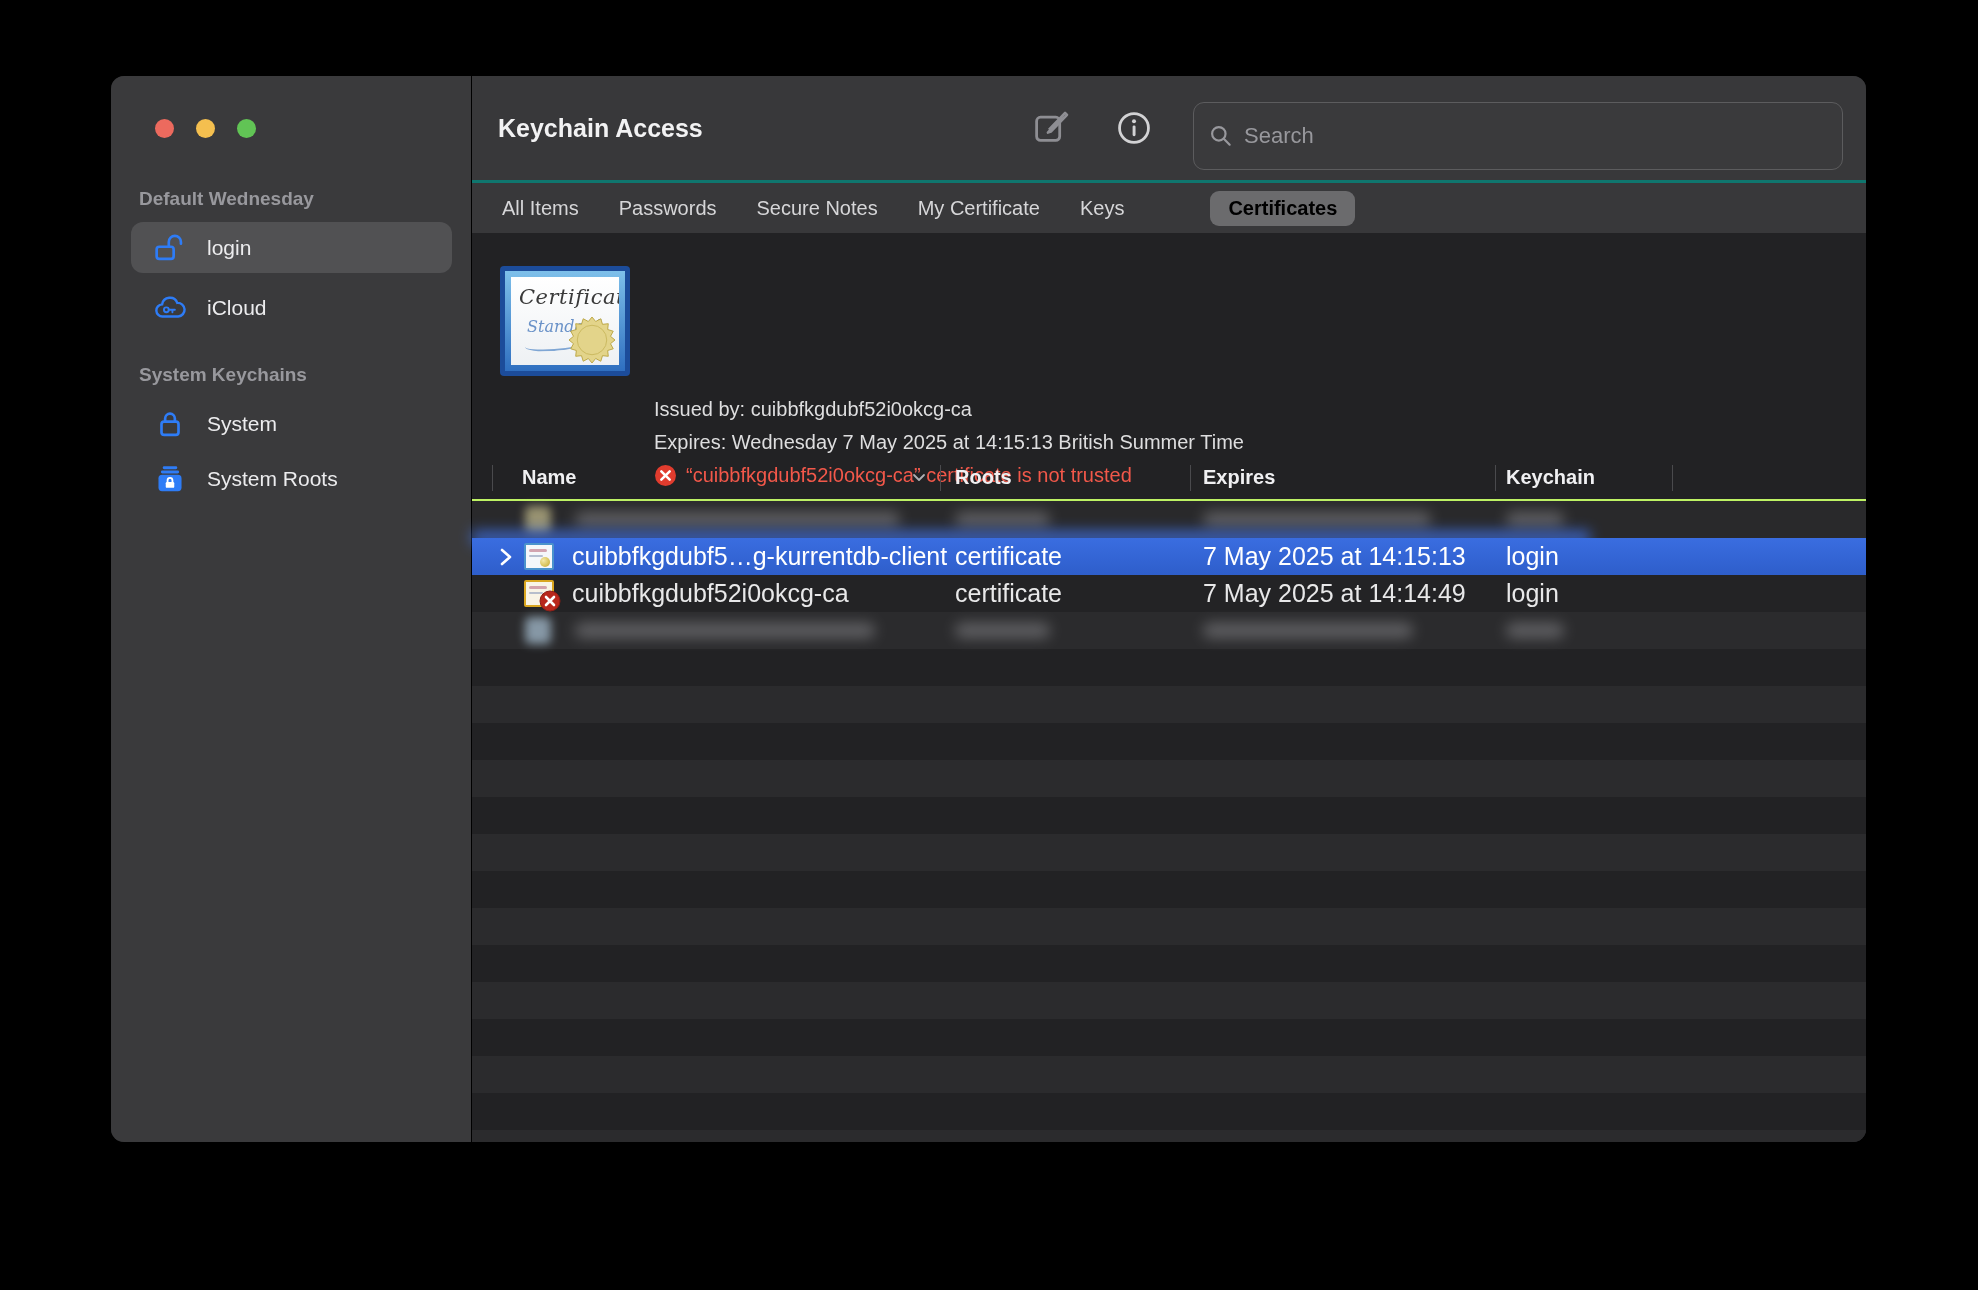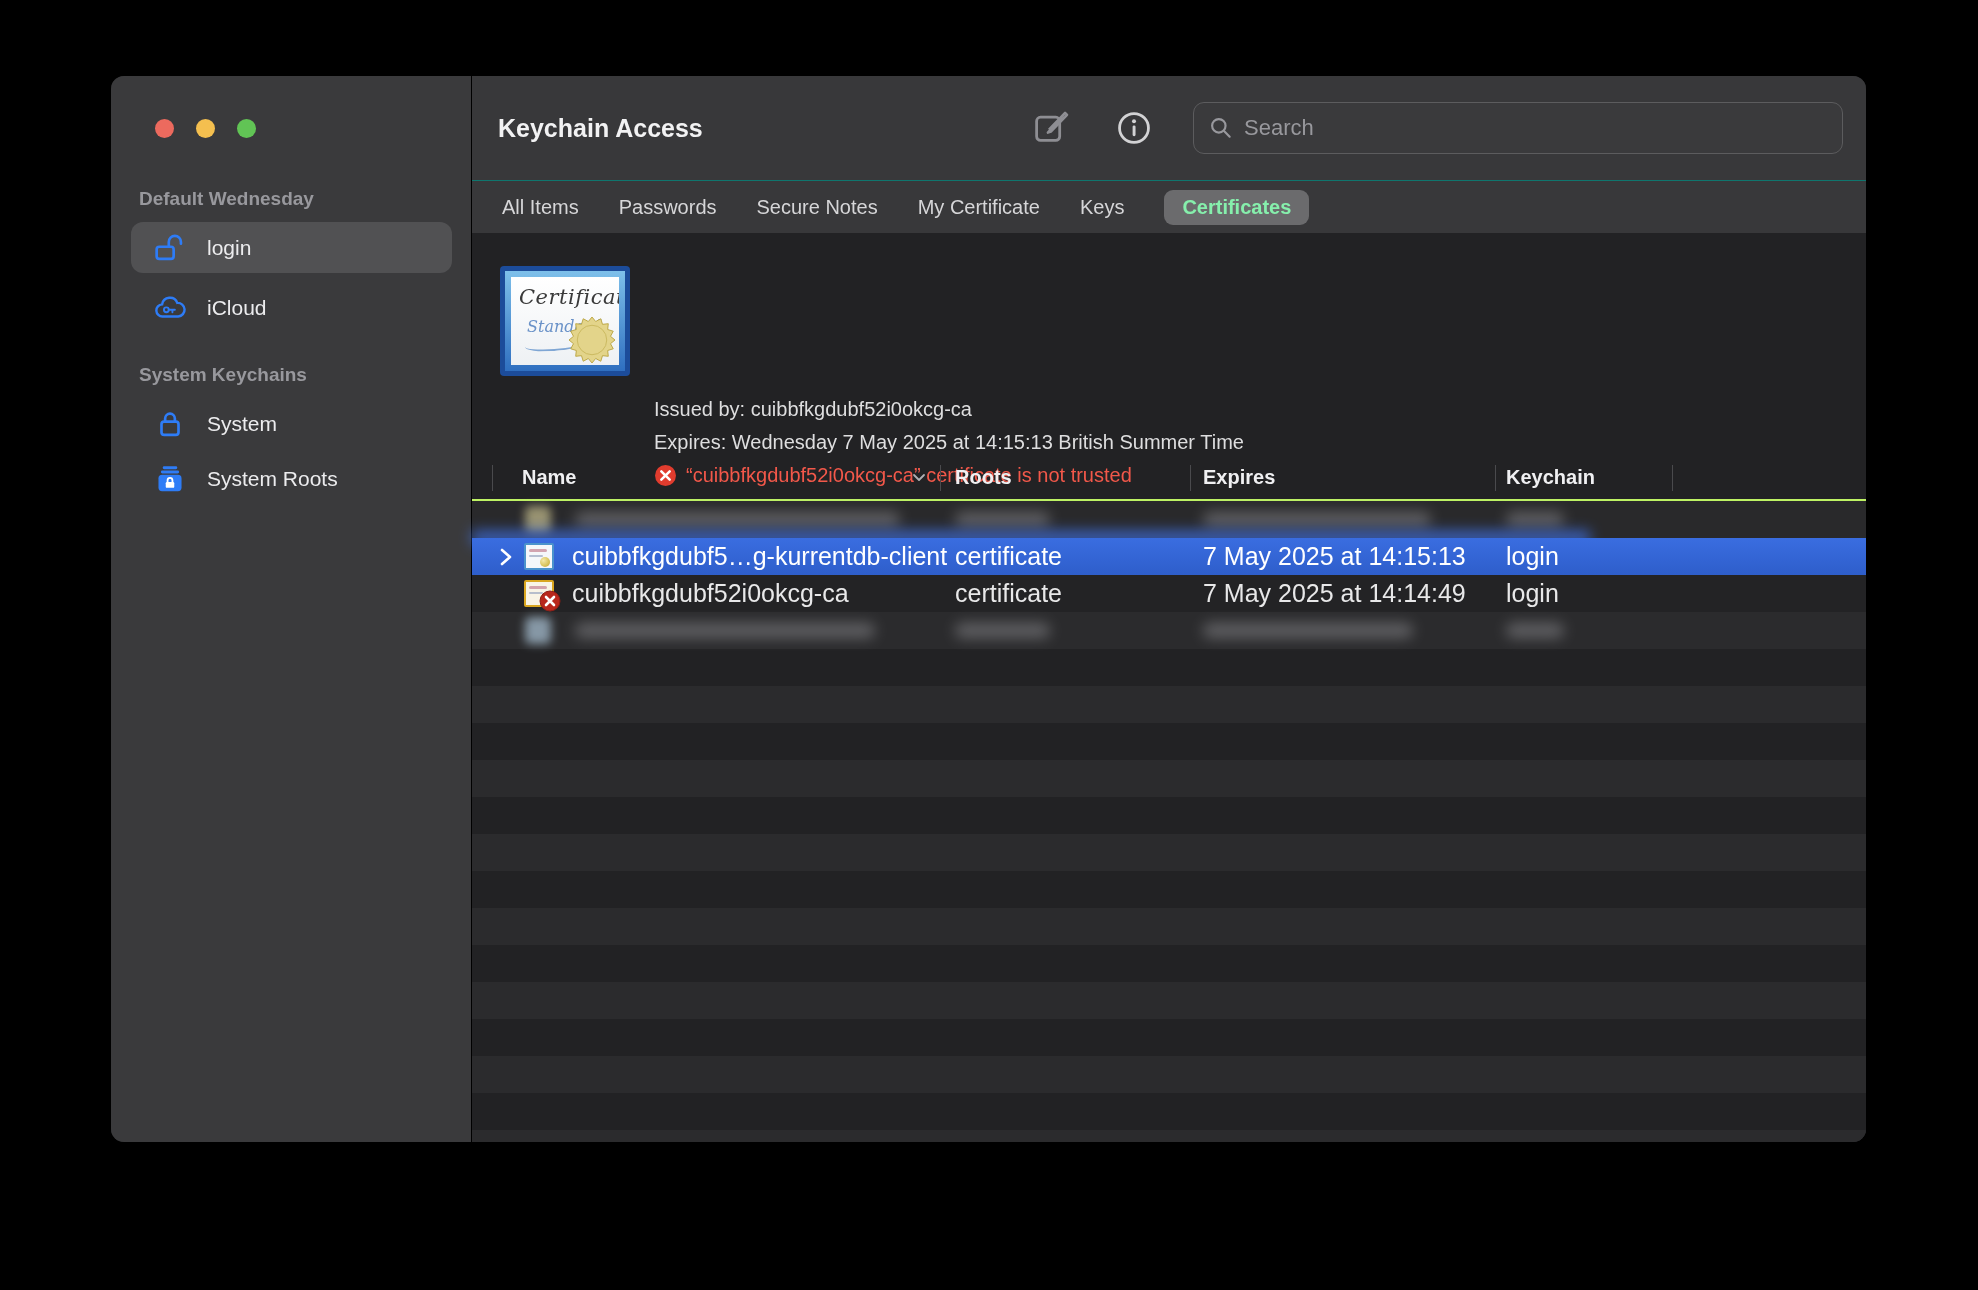--- a/index.html
+++ b/index.html
@@ -38,36 +38,36 @@
 
   .toolbar {
     height:104px; flex:0 0 104px; background:#38383a;
     display:flex; align-items:center; position:relative;
   }
   .app-title { color:#f2f2f3; font-size:25px; font-weight:700; margin-left:26px; }
   .tb-icon { position:absolute; top:32px; }
   .icon-edit { left:560px; }
   .icon-info { left:642px; }
   .searchfield {
-    position:absolute; left:721px; top:26px; width:650px; height:52px;
+    position:absolute; left:721px; top:26px; width:650px; height:68px;
     border:1.5px solid #5c5c5e; border-radius:11px; background:#3a3a3c;
     display:flex; align-items:center; padding:0 14px; gap:10px;
   }
   .searchfield input {
     flex:1; background:transparent; border:none; outline:none;
     color:#e8e8ea; font-size:22px; font-family:"Liberation Sans", sans-serif;
   }
   .searchfield input::placeholder { color:#98989d; }
 
   .tabsrow {
-    height:53px; flex:0 0 53px; background:#38383a; border-top:1px solid #0f766e;
+    height:53px; flex:0 0 53px; background:#38383a; border-top:3px solid #0f766e;
     display:flex; align-items:center; padding-left:30px; gap:40px;text-align:right;
   }
   .tab { color:#d6d6d8; font-size:20px; white-space:nowrap; padding:6px 0; }
-  .tab.selected { background:#6b6b6d; color:#86efac; font-weight:700; border-radius:9px; padding:6px 18px; }
+  .tab.selected { background:#6b6b6d; color:#000000; font-weight:700; border-radius:9px; padding:6px 18px;margin-left:46px; }
 
   .content { flex:1 1 auto; display:flex; flex-direction:column; background:#222224; position:relative; }
 
   
   .detail { height:222px; flex:0 0 222px; position:relative; }
   .cert-art {
     position:absolute; left:28px; top:33px; width:130px; height:110px;
     background:#1c4c9a; border-radius:4px; padding:5px;
   }
   .cert-art-inner1 { width:100%; height:100%; background:linear-gradient(180deg,#7ec0ea,#2f6fc0); padding:6px; }

